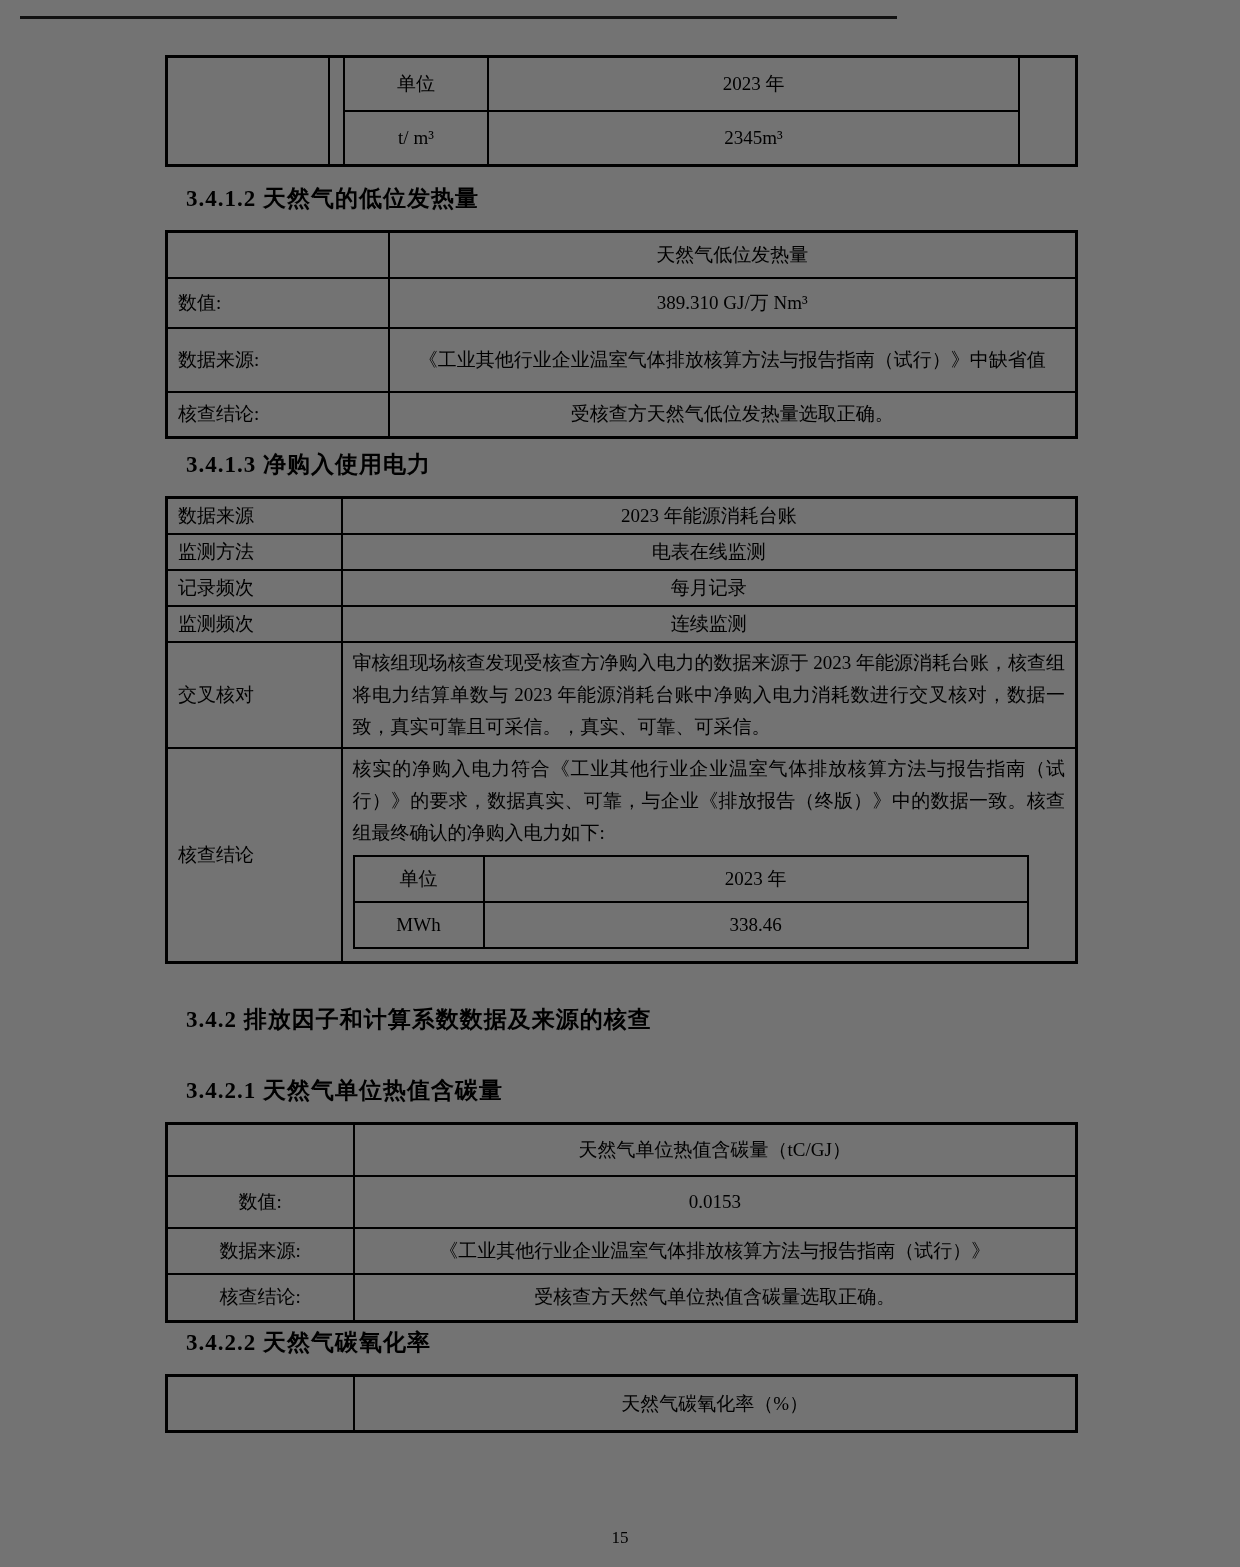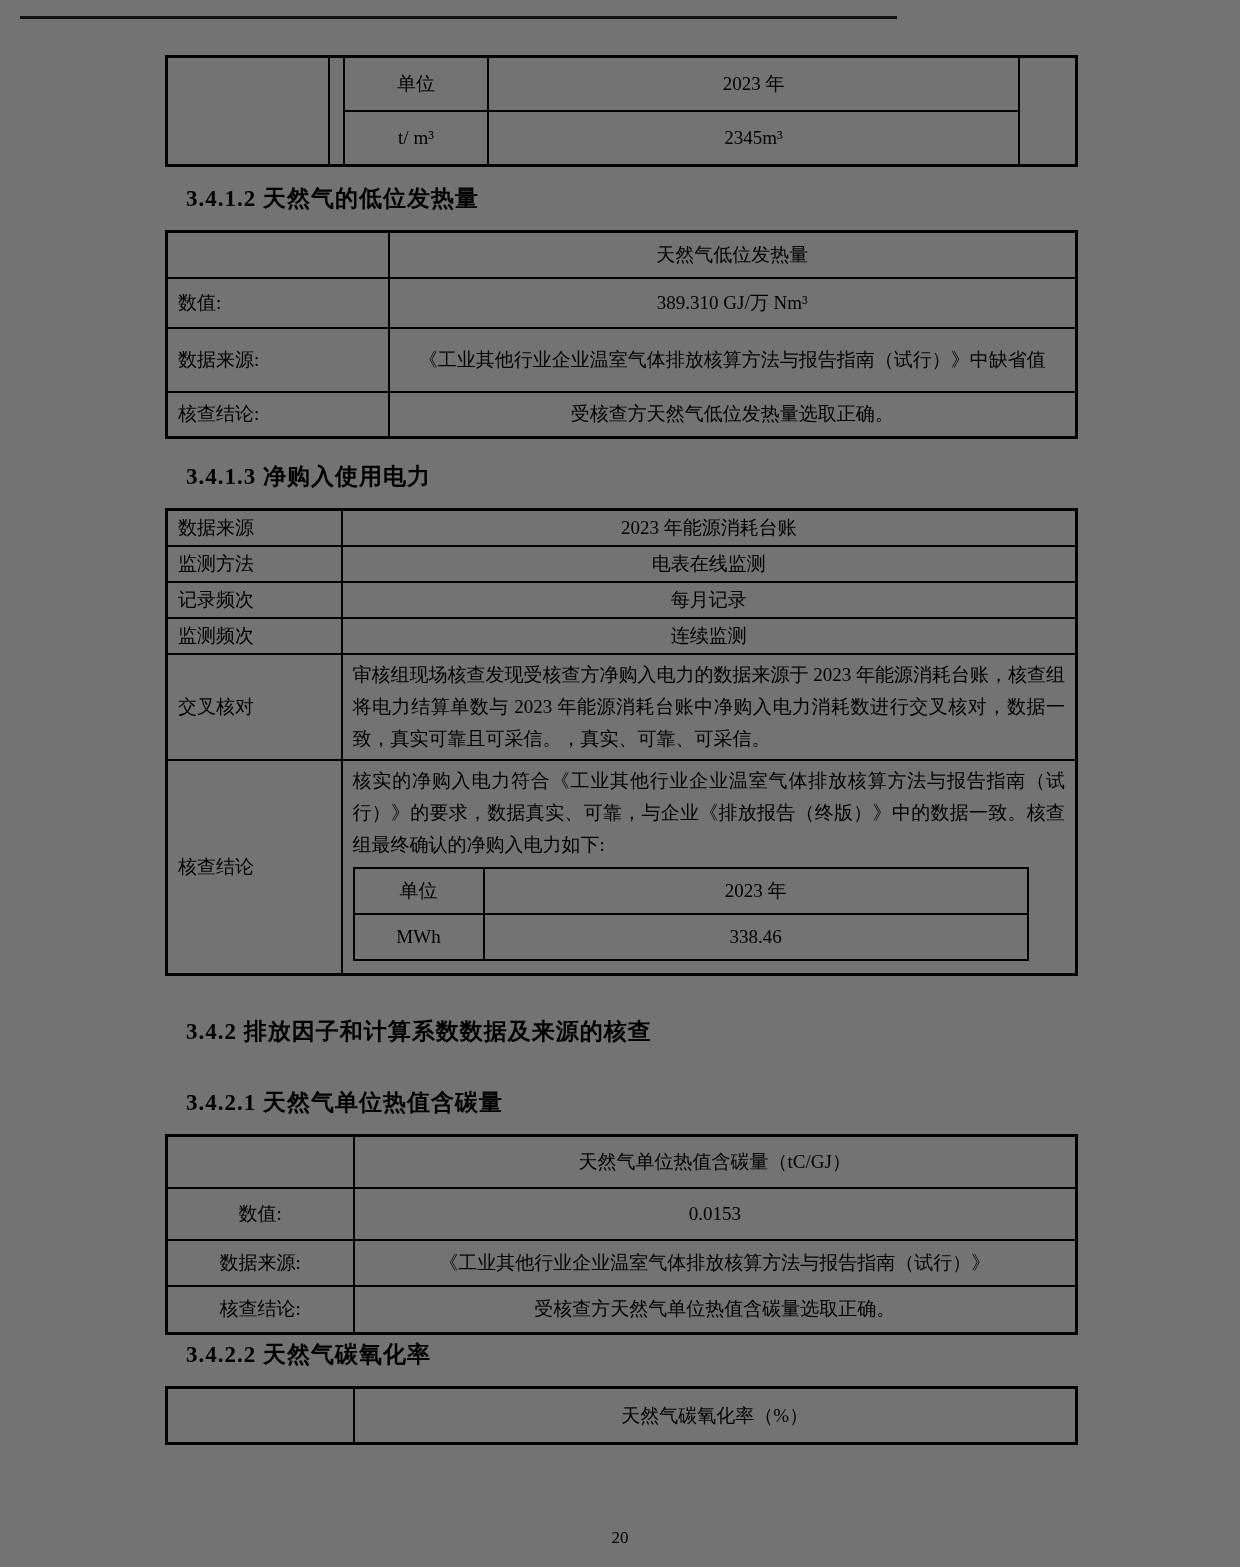--- a/index.html
+++ b/index.html
@@ -47,21 +47,21 @@
   .co-table .co-label { width: 126px; }
   .co-right { width: 55px; }
 
   
   .hsec {
     font-size: 23px;
     font-weight: bold;
     margin: 16px 0 16px 21px;
     letter-spacing: 1px;
   }
-  .hsec.mt22 { margin-top: 22px; }
+  .hsec.mt22 { margin-top: 10px; }
   .hsec.mt26 { margin-top: 40px; }
   .hsec.mt20 { margin-top: 4px; }
 
   
   .doc-table {
     border-collapse: collapse;
     width: 100%;
     border: 3px solid #000;
     table-layout: fixed;
   }
@@ -252,14 +252,14 @@
       <tbody>
           <tr class="r56">
         <td class="label-center"></td>
         <td class="value-cell">天然气碳氧化率（%）</td>
       </tr>
     </tbody>
       </table>
 
   </div>
 
-  <div class="page-num">20</div>
+  <div class="page-num">15</div>
 </div>
 
 </body></html>

